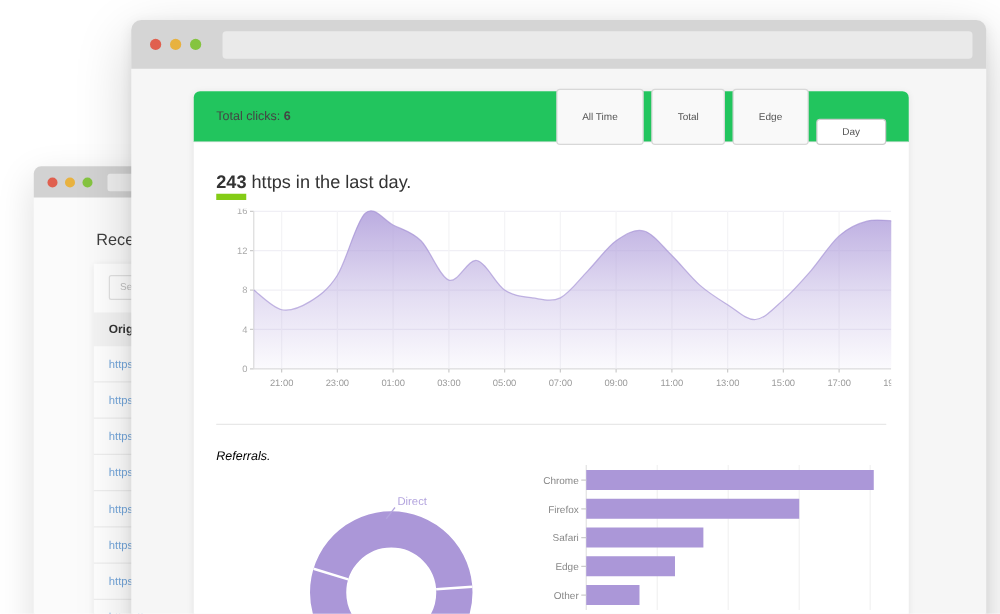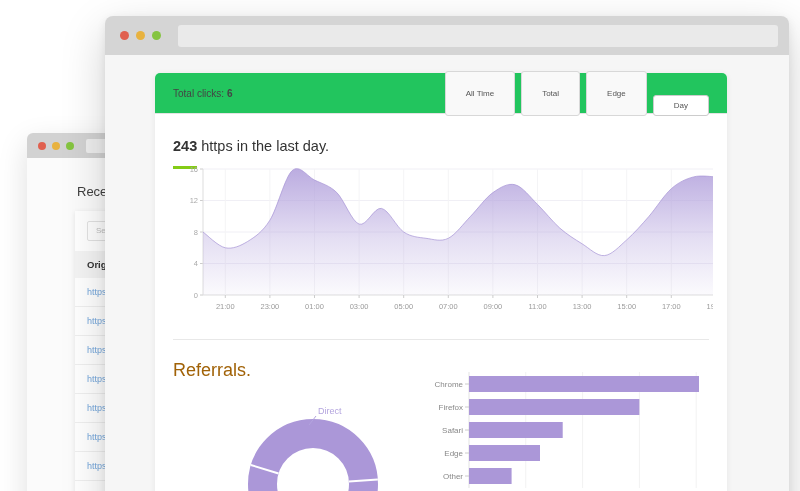--- a/index.html
+++ b/index.html
@@ -67,27 +67,27 @@
   .filters{display:flex;gap:6px;}
   .filter-btn{
     font-family:"Liberation Sans",sans-serif;font-size:8px;color:#555;
     padding:5px 20px;background:#f9f9f9;border:1px solid #d8d8d8;
     border-radius:3px;cursor:pointer;
   }
   .filter-btn.active{background:#ffffff;border-color:#cccccc;margin-top:24px;}
 
   .card-body{padding:24px 18px 0 18px;}
   .headline{font-size:14.5px;color:#333;}
-  .headline .count{font-weight:bold;border-bottom:3px solid #84cc16;padding-bottom:12px;}
+  .headline .count{font-weight:bold;border-bottom:5px solid #84cc16;padding-bottom:1px;}
   #area-chart{display:block;margin-top:13px;}
   .divider{border-top:1px solid #e8e8e8;margin-top:22px;}
   .sections{display:flex;margin-top:20px;}
   .section-left{width:268px;}
   .section-right{flex:1;}
-  .sec-title{font-size:18px;color:#a16207;}
+  .sec-title{font-size:10px;color:#000000;font-style:italic;}
   #donut-chart{display:block;margin:18px 0 0 55px;}
   #bar-chart{display:block;margin-top:12px;}
 </style>
 </head>
 <body>
 
 <div class="back-window">
   <div class="bw-chrome">
     <span class="dot" id="bw-dot-r" style="background: rgb(224, 96, 79);"></span>
     <span class="dot" id="bw-dot-y" style="background: rgb(232, 178, 63);"></span>

